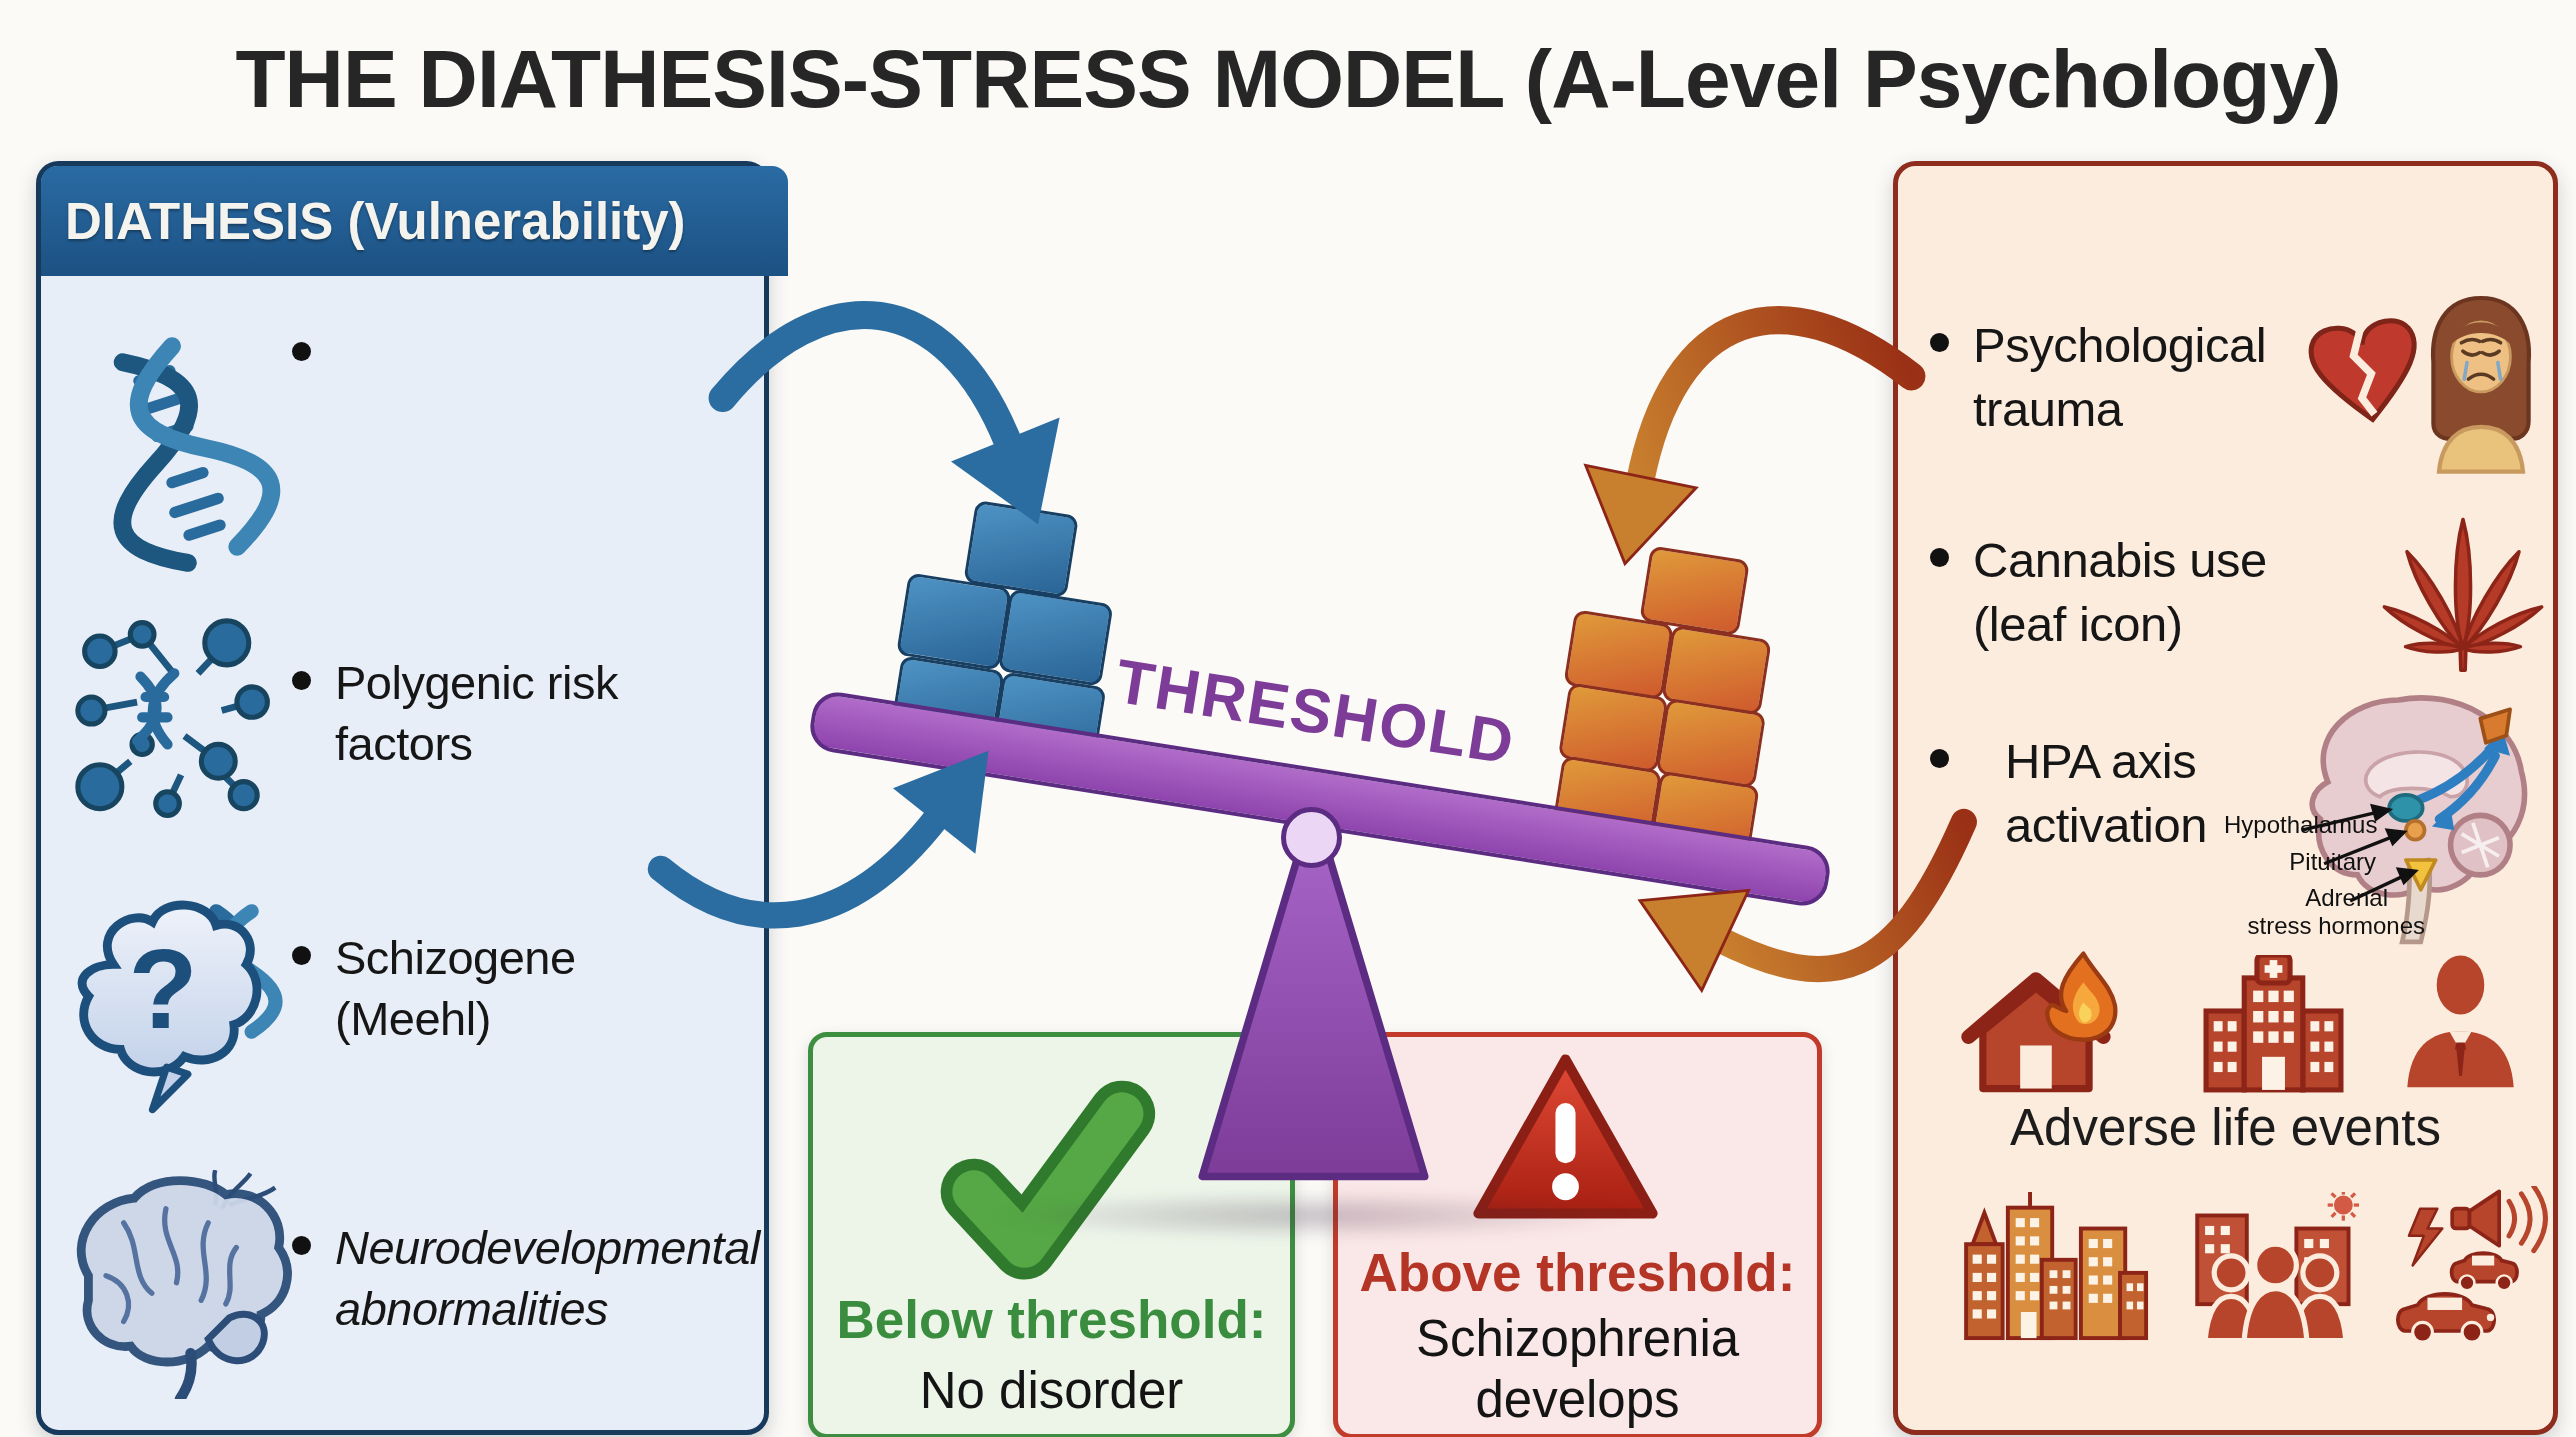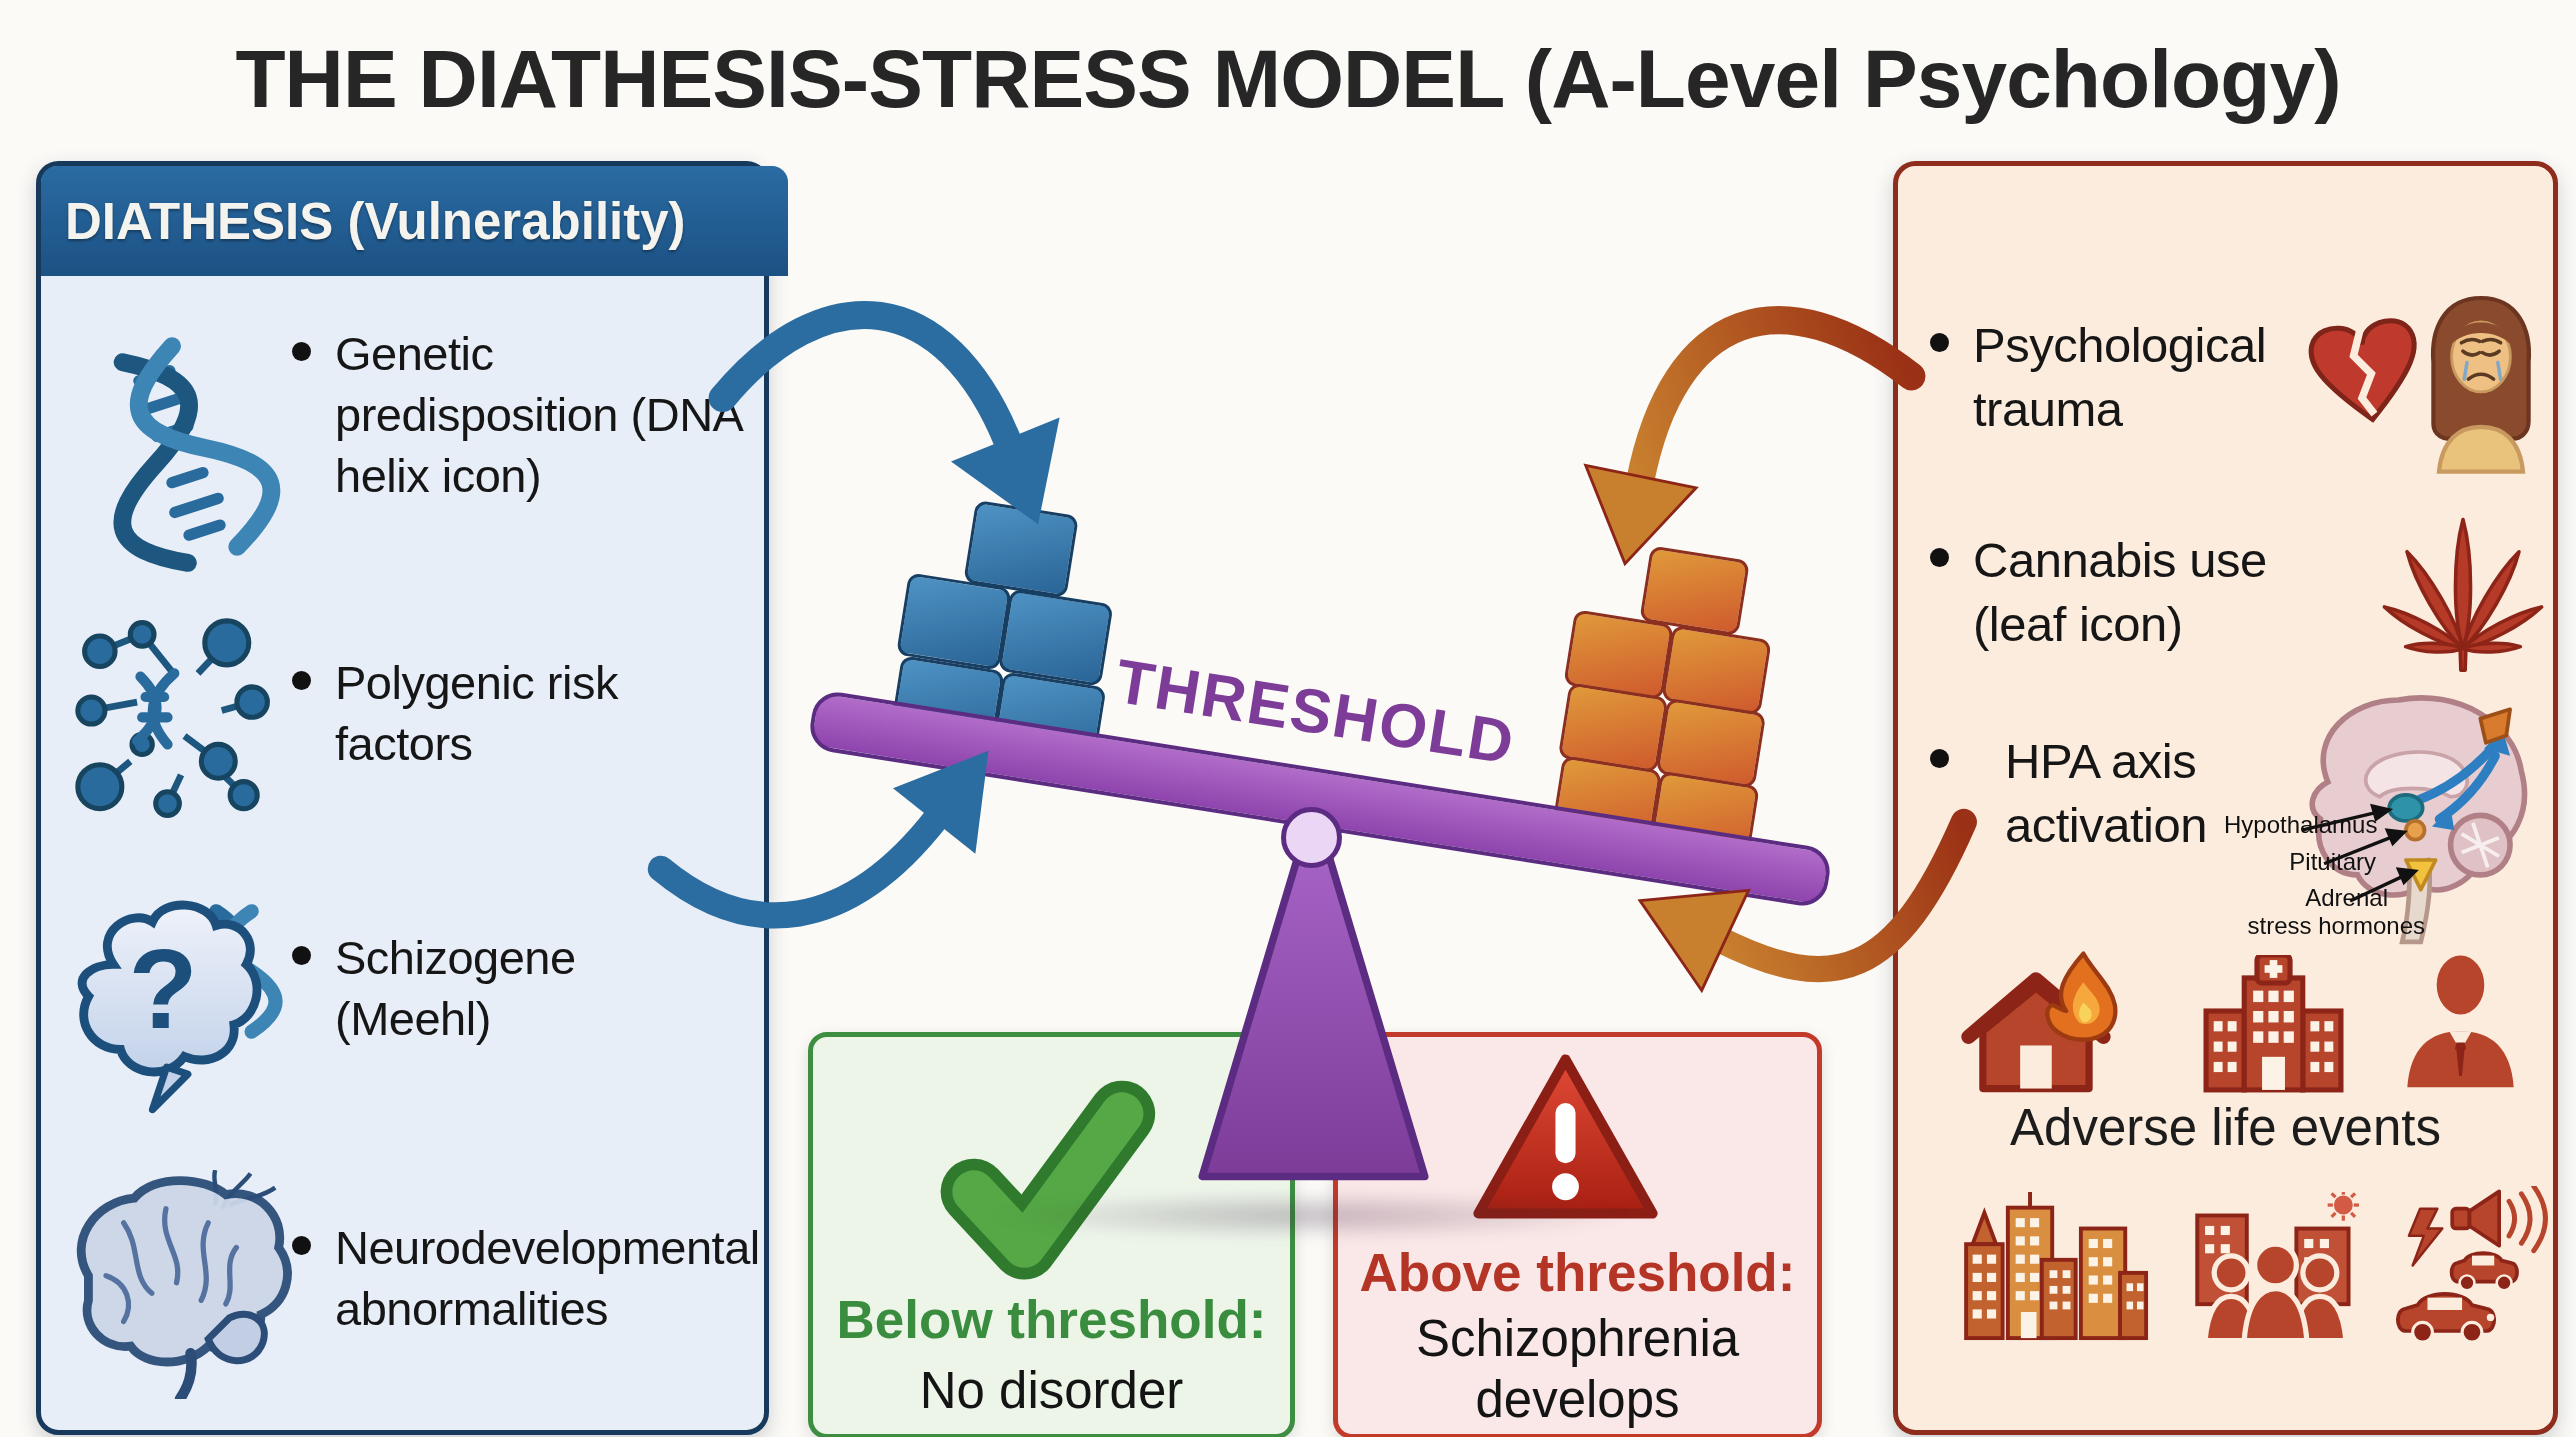--- a/index.html
+++ b/index.html
@@ -56,21 +56,20 @@
       <svg width="211" height="262" viewBox="-18 0 130 146">
         <g fill="none" stroke-linecap="round">
           <path d="M36,22 L56,22 M32,40 L60,40 M36,58 L56,58 M36,88 L56,88 M32,106 L60,106 M36,122 L56,122" stroke="#2a6b9e" stroke-width="7"></path>
           <path d="M30,8 C72,32 72,50 30,74 C-12,98 -12,116 30,138" stroke="#1d567f" stroke-width="11"></path>
           <path d="M62,8 C20,32 20,50 62,74 C104,98 104,116 62,138" stroke="#3c85b5" stroke-width="11"></path>
         </g>
       </svg>
     </div>
     <div class="li" style="left:251px;top:157px;width:487px;">
       <span class="dot"></span>
-      <span class="li-text" style="width:431px;">Genetic predisposition (DNA helix icon)</span>
     </div>
 
     <div class="abs" style="left:25px;top:443px;width:220px;height:220px;">
       <svg width="220" height="220" viewBox="0 0 130 130">
         <g stroke="#1d567f" stroke-width="4">
           <line x1="20" y1="25" x2="45" y2="15"></line>
             <line x1="45" y1="15" x2="65" y2="40"></line>
           <line x1="15" y1="60" x2="42" y2="55"></line>
             <line x1="95" y1="20" x2="78" y2="38"></line>
           <line x1="110" y1="55" x2="92" y2="60"></line>
@@ -136,21 +135,21 @@
         <path d="M78,104 C80,116 76,124 72,130" fill="none" stroke="#2b4d78" stroke-width="6" stroke-linecap="round"></path>
         <g fill="none" stroke="#5572a0" stroke-width="3" stroke-linecap="round">
           <path d="M40,30 C50,44 44,60 56,70"></path>
           <path d="M64,22 C60,40 74,48 70,64"></path>
           <path d="M88,30 C80,46 92,58 84,74"></path>
           <path d="M30,60 C42,64 46,76 40,86"></path>
           <path d="M104,44 C96,54 104,66 98,76"></path>
         </g>
       </svg>
     </div>
-    <div class="li" style="left:251px;top:1051px;width:487px;">
+    <div class="li" style="left:251px;top:1051px;width:487px;font-style:italic;">
       <span class="dot"></span>
       <span class="li-text" style="width:431px;">Neurodevelopmental abnormalities</span>
     </div>
   </section>
 
   <section class="panel panel-right">
 
     <div class="li" style="left:32px;top:148px;width:378px;">
       <span class="dot"></span>
       <span class="li-text" style="width:337px;font-size:49px;">Psychological trauma</span>

